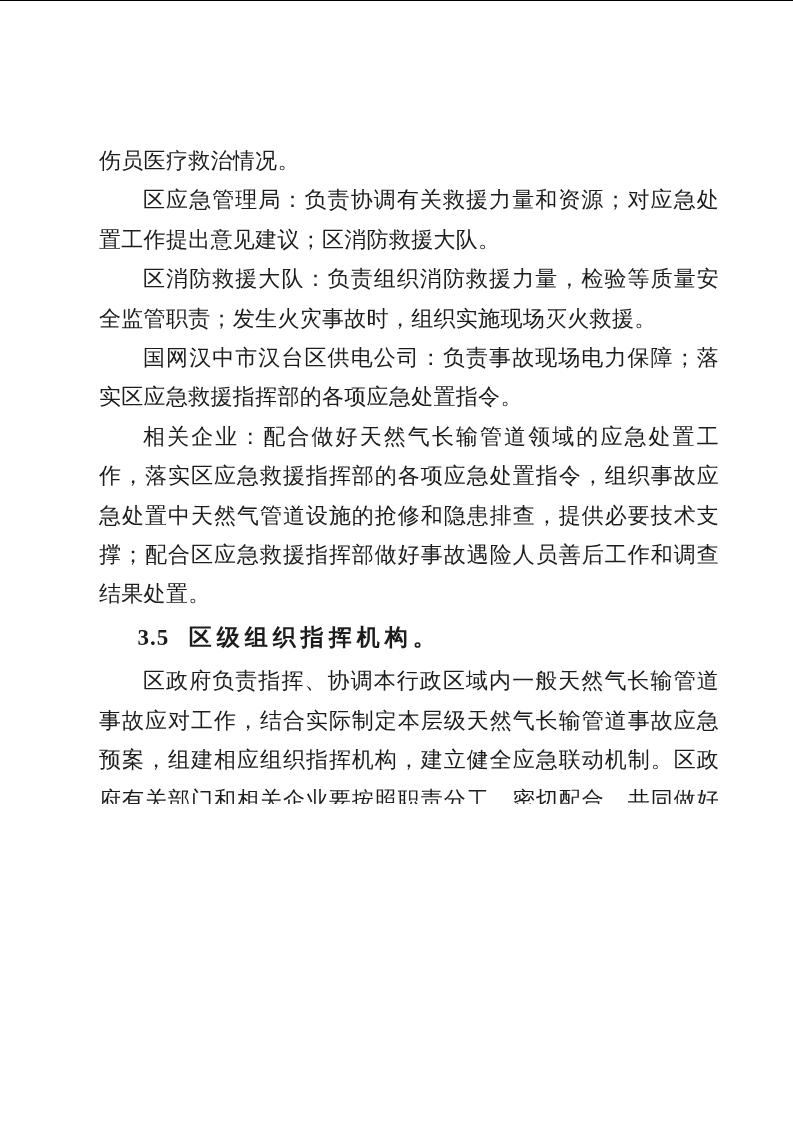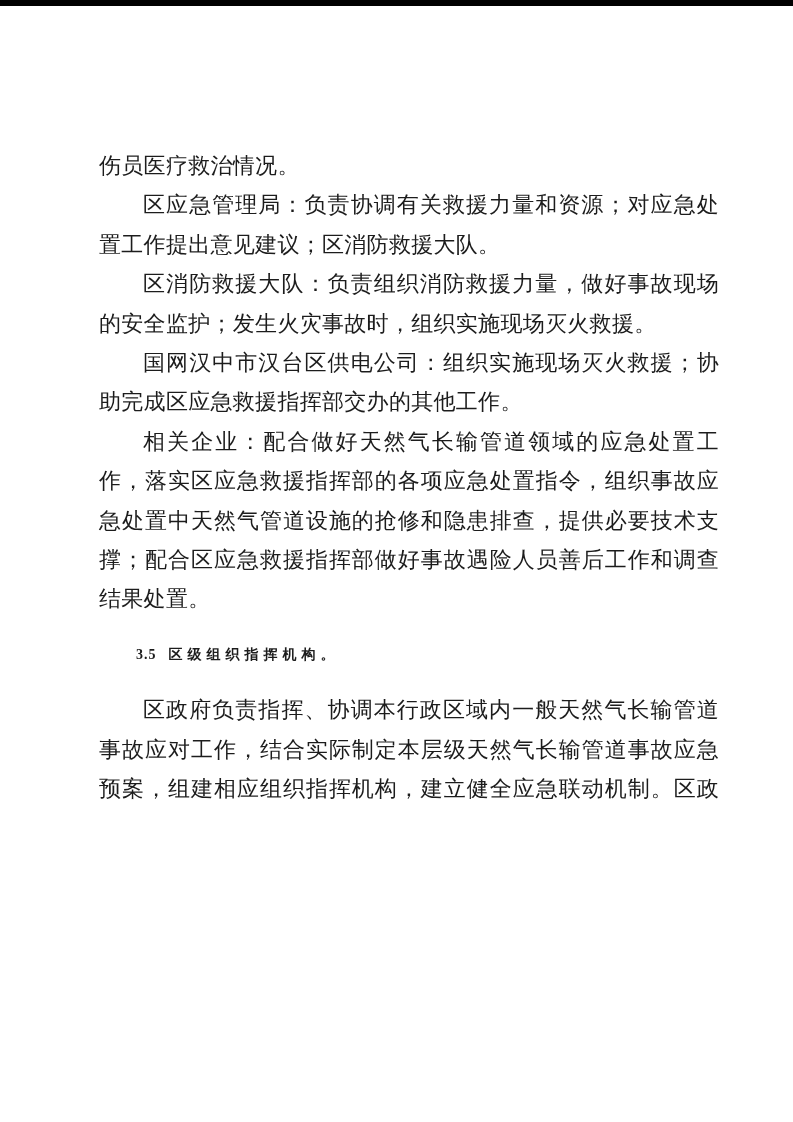--- a/index.html
+++ b/index.html
@@ -8,21 +8,21 @@
     background: #ffffff;
   }
   .page {
     position: relative;
     width: 793px;
     height: 804px;
     background: #ffffff;
     overflow: hidden;
     font-family: "Liberation Serif", "DejaVu Serif", serif;
     color: #1c1c1c;
-    border-top: 6px solid #000000; 
+    border-top: 1px solid #000000; 
     box-sizing: border-box;
   }
   .content {
     position: absolute;
     left: 99px;
     top: 140px;
     width: 620px;
   }
   .para {
     margin: 0;
@@ -30,22 +30,22 @@
     line-height: 39.4px;
     text-align: justify;
     text-indent: 2em;
     letter-spacing: 0.3px;
     font-weight: 400;
   }
   .para.no-indent {
     text-indent: 0;
   }
   .heading {
-    margin: 16px;
-    font-size: 14px;
+    margin: 4px;
+    font-size: 23px;
     line-height: 39.4px;
     font-weight: 700;
     text-indent: 1.5em;
     white-space: nowrap;
   }
   .heading .sec-num {
     letter-spacing: 1px;
     margin-right: 0.85em;
   }
   .heading .sec-title {
@@ -65,23 +65,23 @@
 <body>
 
 <div class="page">
   <div class="content">
 
     <p class="para no-indent">伤员医疗救治情况。</p>
 
     <p class="para">区应急管理局：负责协调有关救援力量和资源；对应急处置工作提出意见建议；区消防救援大队。</p>
 
 
-    <p class="para">区消防救援大队：负责组织消防救援力量，做好事故现场的安全监护；发生火灾事故时，组织实施现场灭火救援。</p>
+    <p class="para">区消防救援大队：负责组织消防救援力量，检验等质量安全监管职责；发生火灾事故时，组织实施现场灭火救援。</p>
 
-    <p class="para">国网汉中市汉台区供电公司：组织实施现场灭火救援；协助完成区应急救援指挥部交办的其他工作。</p>
+    <p class="para">国网汉中市汉台区供电公司：负责事故现场电力保障；落实区应急救援指挥部的各项应急处置指令。</p>
 
     <p class="para">相关企业：配合做好天然气长输管道领域的应急处置工作，落实区应急救援指挥部的各项应急处置指令，组织事故应急处置中天然气管道设施的抢修和隐患排查，提供必要技术支撑；配合区应急救援指挥部做好事故遇险人员善后工作和调查结果处置。</p>
 
     <h3 class="heading">
       <span class="sec-num">3.5</span><span class="sec-title">区级组织指挥机构。</span>
     </h3>
 
     <p class="para">区政府负责指挥、协调本行政区域内一般天然气长输管道事故应对工作，结合实际制定本层级天然气长输管道事故应急预案，组建相应组织指挥机构，建立健全应急联动机制。区政府有关部门和相关企业要按照职责分工，密切配合，共同做好天然气长输管道事故应对工作。</p>
 
   </div>

